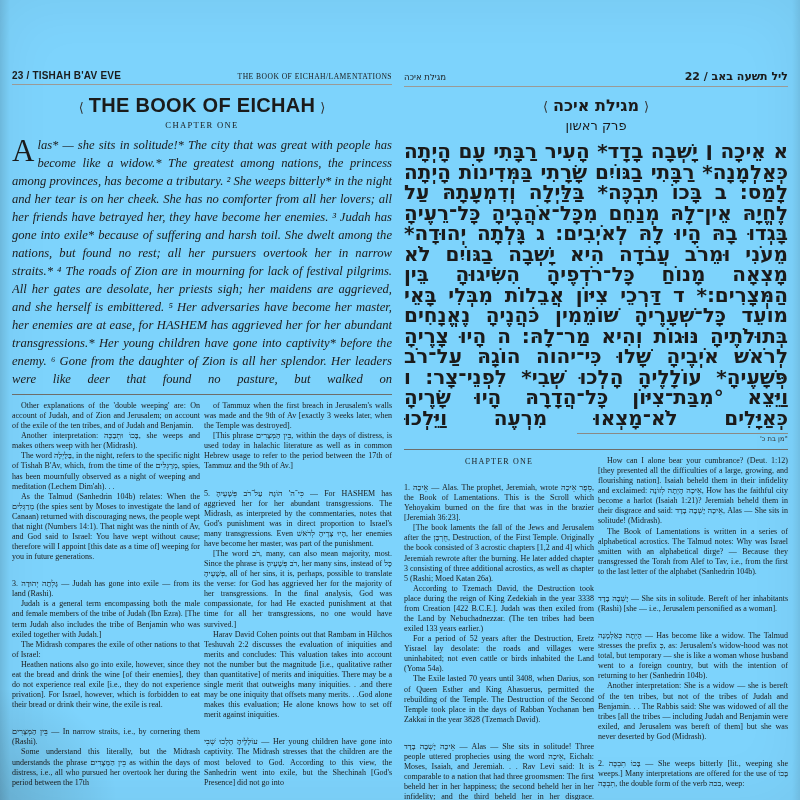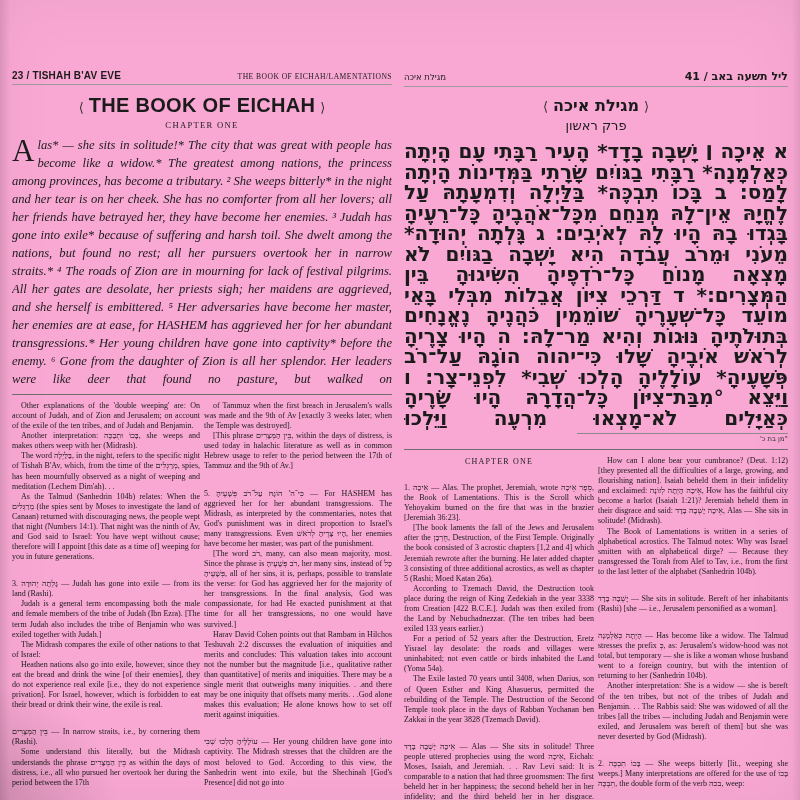--- a/index.html
+++ b/index.html
@@ -2,21 +2,21 @@
 <html><head>
 <meta charset="utf-8">
 <style>
   html,body{margin:0;padding:0;}
   body{
     width:800px;height:800px;overflow:hidden;
     background:#ffffff;
     font-family:"Liberation Serif","DejaVu Serif",serif;
     color:#1b1b1b;
   }
-  .spread{position:relative;width:800px;height:800px;background:#f9a8d4;
+  .spread{position:relative;width:800px;height:800px;background:#7dd3fc;
     box-shadow:inset 0 0 60px rgba(0,0,0,0.06);}
   .edge-left{position:absolute;left:0;top:0;width:10px;height:800px;
     background:linear-gradient(90deg,rgba(0,0,0,0.10),rgba(0,0,0,0));}
   .edge-right{position:absolute;right:0;top:0;width:8px;height:800px;
     background:linear-gradient(270deg,rgba(0,0,0,0.07),rgba(0,0,0,0));}
   .page-curl{position:absolute;left:0;bottom:0;width:120px;height:110px;
     background:radial-gradient(circle at 0% 100%,rgba(0,0,0,0.14),rgba(0,0,0,0.04) 55%,rgba(0,0,0,0) 72%);}
   .page{position:absolute;top:0;height:800px;overflow:hidden;}
   .page-left{left:12px;width:380px;}
   .page-right{left:404px;width:384px;}
@@ -94,21 +94,21 @@
           <p class="cpara">[The word רֹב, many, can also mean majority, most. Since the phrase is רֹב פְּשָׁעֶיהָ, her many sins, instead of כָּל פְּשָׁעֶיהָ, all of her sins, it is, perhaps, possible to translate the verse: for God has aggrieved her for the majority of her transgressions. In the final analysis, God was compassionate, for had He exacted punishment at that time for all her transgressions, no one would have survived.]</p>
           <p class="cpara">Harav David Cohen points out that Rambam in Hilchos Teshuvah 2:2 discusses the evaluation of iniquities and merits and concludes: This valuation takes into account not the number but the magnitude [i.e., qualitative rather than quantitative] of merits and iniquities. There may be a single merit that outweighs many iniquities. . .and there may be one iniquity that offsets many merits. . .God alone makes this evaluation; He alone knows how to set off merit against iniquities.</p>
           <p class="cpara lemma">עוֹלָלֶיהָ הָלְכוּ שְׁבִי — Her young children have gone into captivity. The Midrash stresses that the children are the most beloved to God. According to this view, the Sanhedrin went into exile, but the Shechinah [God's Presence] did not go into</p>
         </div>
     </div>
   </div>
 
   <div class="page page-right">
     <div class="running-head">
       <span class="rh-title-he">מגילת איכה</span>
-      <span class="rh-pageno-he" dir="ltr">ליל תשעה באב / 41</span>
+      <span class="rh-pageno-he" dir="ltr">ליל תשעה באב / 22</span>
     </div>
     <div class="title-row">
       <span class="orn">⟨</span><span class="title-he">מגילת איכה</span><span class="orn">⟩</span>
     </div>
     <div class="chapter-line chapter-he">פרק ראשון</div>
     <div class="main-he">א אֵיכָה ׀ יָשְׁבָה בָדָד* הָעִיר רַבָּתִי עָם הָיְתָה כְּאַלְמָנָה* רַבָּתִי בַגּוֹיִם שָׂרָתִי בַּמְּדִינוֹת הָיְתָה לָמַס: ב בָּכוֹ תִבְכֶּה* בַּלַּיְלָה וְדִמְעָתָהּ עַל לֶחֱיָהּ אֵין־לָהּ מְנַחֵם מִכָּל־אֹהֲבֶיהָ כָּל־רֵעֶיהָ בָּגְדוּ בָהּ הָיוּ לָהּ לְאֹיְבִים: ג גָּלְתָה יְהוּדָה* מֵעֹנִי וּמֵרֹב עֲבֹדָה הִיא יָשְׁבָה בַגּוֹיִם לֹא מָצְאָה מָנוֹחַ כָּל־רֹדְפֶיהָ הִשִּׂיגוּהָ בֵּין הַמְּצָרִים:* ד דַּרְכֵי צִיּוֹן אֲבֵלוֹת מִבְּלִי בָּאֵי מוֹעֵד כָּל־שְׁעָרֶיהָ שׁוֹמֵמִין כֹּהֲנֶיהָ נֶאֱנָחִים בְּתוּלֹתֶיהָ נּוּגוֹת וְהִיא מַר־לָהּ: ה הָיוּ צָרֶיהָ לְרֹאשׁ אֹיְבֶיהָ שָׁלוּ כִּי־יהוה הוֹגָהּ עַל־רֹב פְּשָׁעֶיהָ* עוֹלָלֶיהָ הָלְכוּ שְׁבִי* לִפְנֵי־צָר: ו וַיֵּצֵא °מִבַּת־צִיּוֹן כָּל־הֲדָרָהּ הָיוּ שָׂרֶיהָ כְּאַיָּלִים לֹא־מָצְאוּ מִרְעֶה וַיֵּלְכוּ</div>
     <div class="fn-rule"></div>
     <div class="fn-note">°מן בת כ'</div>
     <div class="divider"></div>
     <div class="cols">

